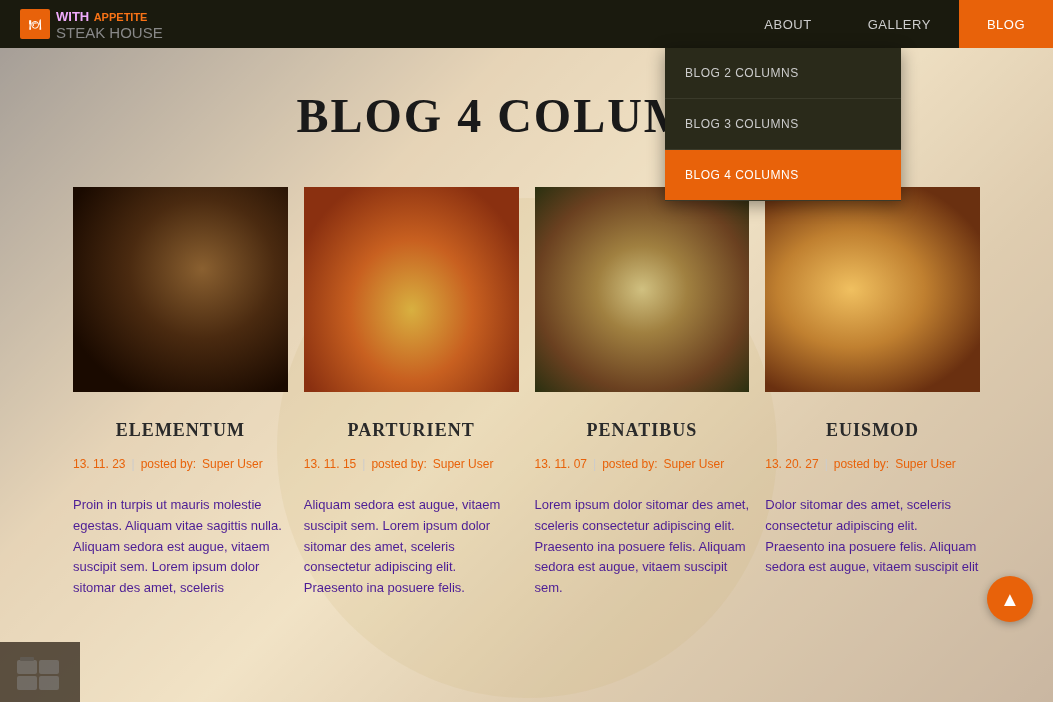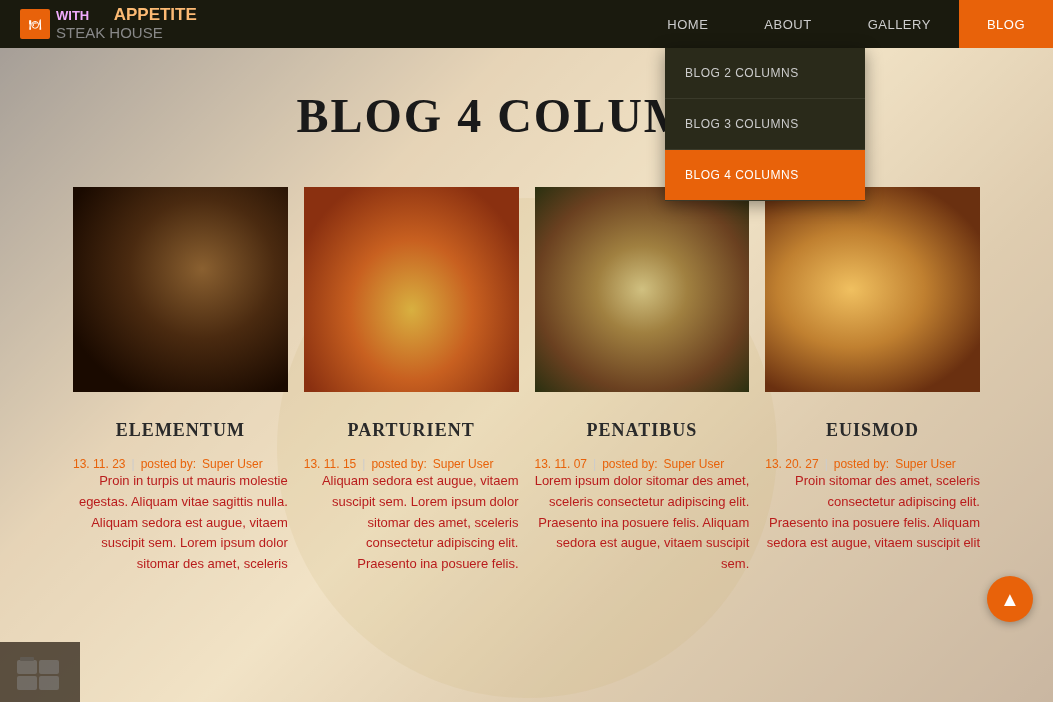--- a/index.html
+++ b/index.html
@@ -150,37 +150,36 @@
       letter-spacing: 1px;
       margin-top: 28px;
       margin-bottom: 16px;
     }
     .blog-meta {
       display: flex;
       align-items: center;
       gap: 6px;
       font-size: 12px;
       color: #e8620a;
-      margin-bottom: 0;
+      margin-bottom: 24px;
     }
     .blog-meta .separator { color: #ccc; }
     .blog-excerpt {
       font-size: 13px;
-      color: #b91c1c;
+      color: #4c1d95;
       line-height: 1.6;
-      text-align: right;
     }
 
     
     .dropdown {
       position: absolute;
       top: 48px;
       left: 665px;
       background: #2a2a1a;
-      width: 200px;
+      width: 236px;
       z-index: 200;
       box-shadow: 0 4px 16px rgba(0,0,0,0.4);
     }
     .dropdown-item {
       padding: 18px 20px;
       color: #ccc;
       font-size: 12px;
       letter-spacing: 0.5px;
       text-transform: uppercase;
       cursor: pointer;
@@ -232,26 +231,25 @@
     }
   </style>
 </head>
 <body>
 
 <nav>
   <div class="logo">
     <div style="width:30px;height:30px;background:#e8620a;display:flex;align-items:center;justify-content:center;font-size:10px;color:#fff;font-weight:bold;border-radius:2px;">🍽</div>
     <div class="logo-text">
       <span style="color:#f0abfc;font-size:13px;font-weight:bold;">WITH</span>
-      <span style="color:#fdba74;font-size:17px;font-weight:bold;margin-left:20px;">APPETITE</span>
+      <span style="color:#f97316;font-size:11px;font-weight:bold;margin-left:0;">APPETITE</span>
       <span style="display:block;color:#888;font-size:15px;">STEAK HOUSE</span>
     </div>
   </div>
   <div class="nav-links">
-    <div class="nav-item">HOME</div>
     <div class="nav-item">ABOUT</div>
     <div class="nav-item">GALLERY</div>
     <div class="nav-item active">BLOG</div>
   </div>
 </nav>
 
 <div class="dropdown">
   <div class="dropdown-item">BLOG 2 COLUMNS</div>
   <div class="dropdown-item">BLOG 3 COLUMNS</div>
   <div class="dropdown-item active">BLOG 4 COLUMNS</div>
@@ -305,21 +303,21 @@
 
     <div class="blog-card">
       <div class="blog-image img-4"></div>
       <h3 class="blog-card-title">EUISMOD</h3>
       <div class="blog-meta">
         <span>13. 20. 27</span>
         <span class="separator">|</span>
         <span>posted by:</span>
         <span>Super User</span>
       </div>
-      <p class="blog-excerpt">Proin sitomar des amet, sceleris consectetur adipiscing elit. Praesento ina posuere felis. Aliquam sedora est augue, vitaem suscipit elit</p>
+      <p class="blog-excerpt">Dolor sitomar des amet, sceleris consectetur adipiscing elit. Praesento ina posuere felis. Aliquam sedora est augue, vitaem suscipit elit</p>
     </div>
 
   </div>
 
   <div class="bottom-left-element">
     <div style="display:flex;align-items:center;justify-content:center;height:100%;opacity:0.5;">
       <svg width="50" height="40" viewBox="0 0 50 40">
         <rect x="2" y="8" width="20" height="14" rx="2" fill="#888"></rect>
         <rect x="5" y="5" width="14" height="4" rx="1" fill="#666"></rect>
         <rect x="2" y="24" width="20" height="14" rx="2" fill="#888"></rect>

